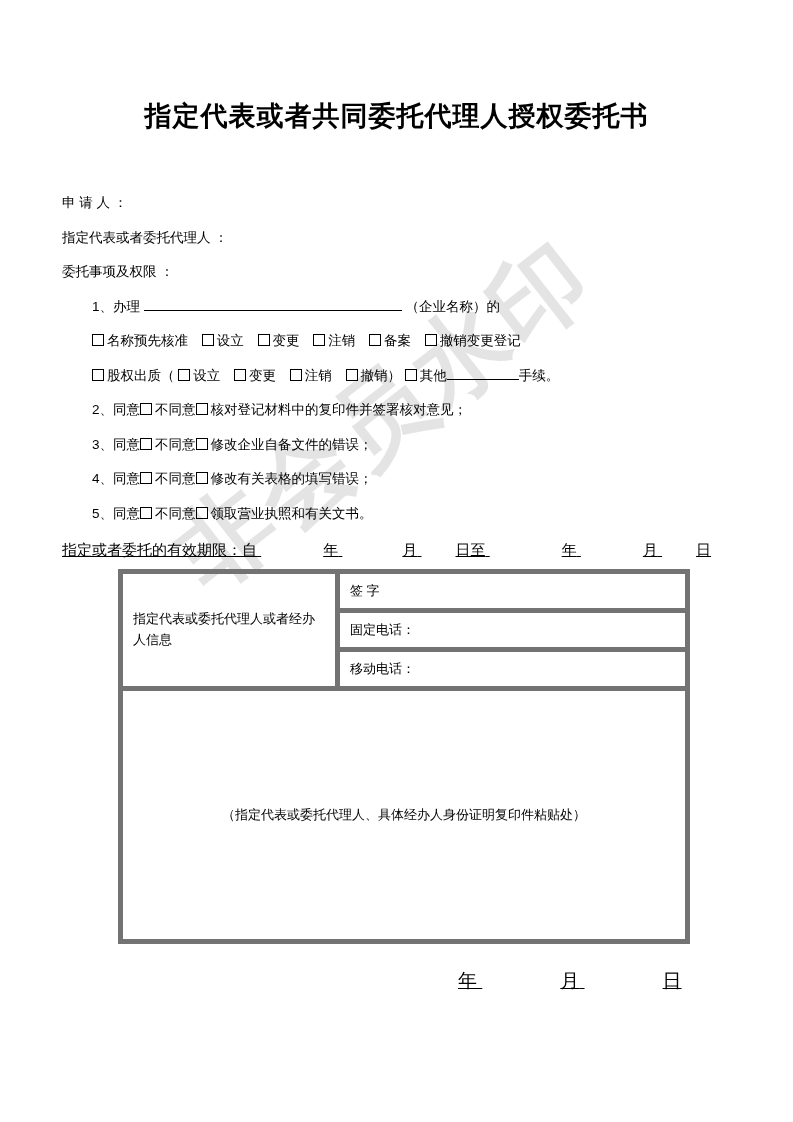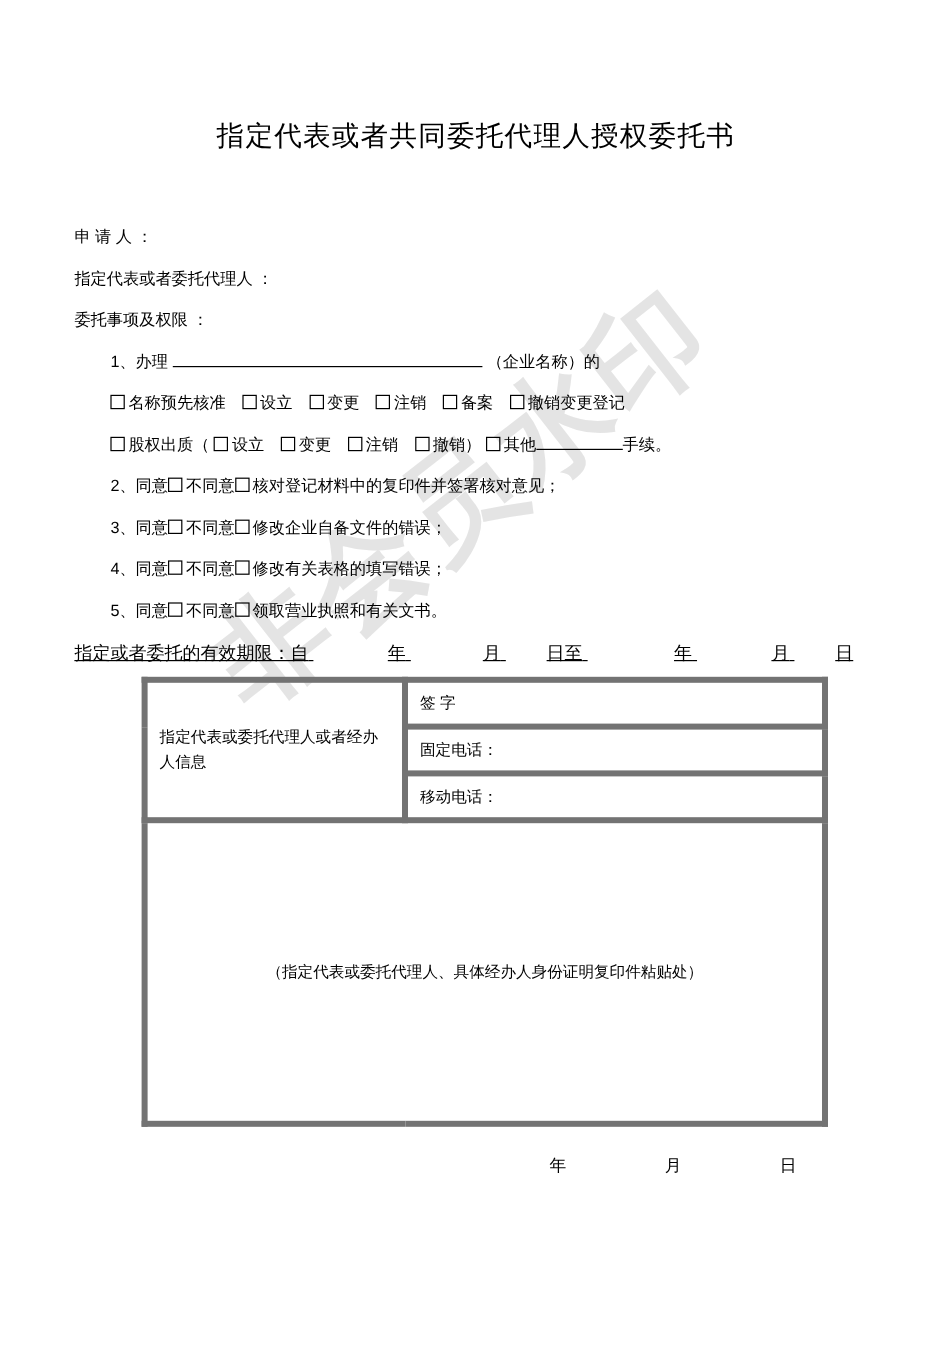--- a/index.html
+++ b/index.html
@@ -45,22 +45,22 @@
     letter-spacing: 4px;
   }
 
   .content {
     position: relative;
     z-index: 2;
   }
 
   .doc-title {
     text-align: center;
-    font-size: 23px;
-    font-weight: normal;
+    font-size: 27px;
+    font-weight: bold;
     font-family: "DejaVu Sans", sans-serif;
     margin-top: 98px;
     letter-spacing: 1px;
   }
 
   .body-area {
     margin: 0 auto;
     padding-left: 62px;
     padding-right: 100px;
     font-size: 13.5px;
@@ -141,22 +141,23 @@
   }
 
   .signature-note {
     margin-top: 68px;
     margin-left: 118px;
     font-size: 13.5px;
   }
   .date-line {
     margin-top: 24px;
     margin-left: 118px;
-    font-size: 14px;
-    white-space: nowrap;
+    font-size: 19px;
+    white-space: nowrap;
+    text-decoration: underline;
   }
   .dl-1 { display:inline-block; width: 340px; }
   .dl-2 { display:inline-block; width: 78px; }
   .dl-3 { display:inline-block; width: 78px; }
 </style>
 </head>
 <body>
 
 <div class="page">
 

